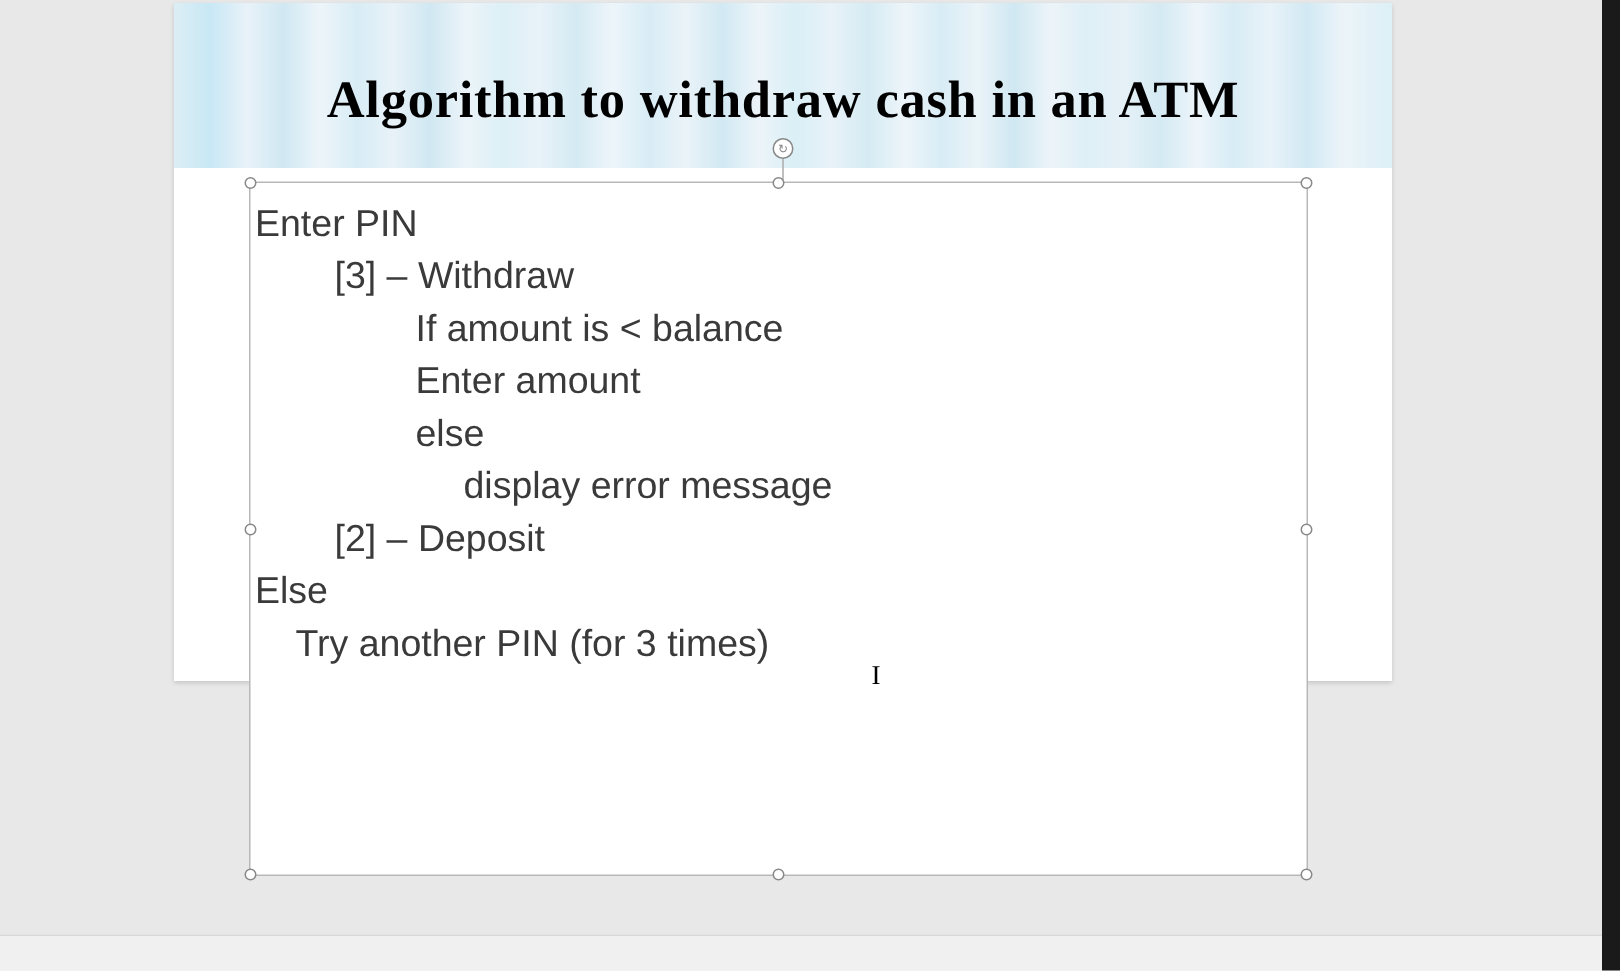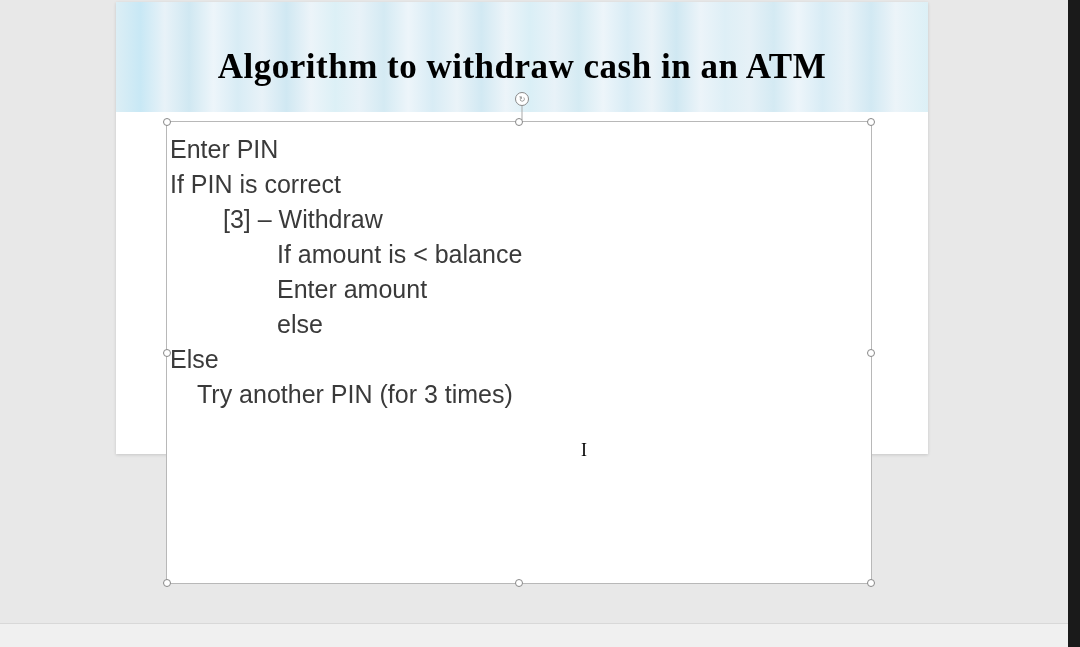--- a/index.html
+++ b/index.html
@@ -155,25 +155,26 @@
     <div class="handle h-tl"></div>
     <div class="handle h-tm"></div>
     <div class="handle h-tr"></div>
     <div class="handle h-ml"></div>
     <div class="handle h-mr"></div>
     <div class="handle h-bl"></div>
     <div class="handle h-bm"></div>
     <div class="handle h-br"></div>
 
     <div class="content-line i0">Enter PIN</div>
-    <div class="content-line i0">If PIN is correct</div>
     <div class="content-line i2">[3] – Withdraw</div>
     <div class="content-line i3">If amount is &lt; balance</div>
     <div class="content-line i3">Enter amount</div>
     <div class="content-line i3">else</div>
+    <div class="content-line i4">display error message</div>
+    <div class="content-line i2">[2] – Deposit</div>
     <div class="content-line i0">Else</div>
     <div class="content-line i1">Try another PIN (for 3 times)</div>
 
     <span class="cursor-i">I</span>
   </div>
 </div>
 
 <div class="footer-bar"></div>
 
 </body></html>

